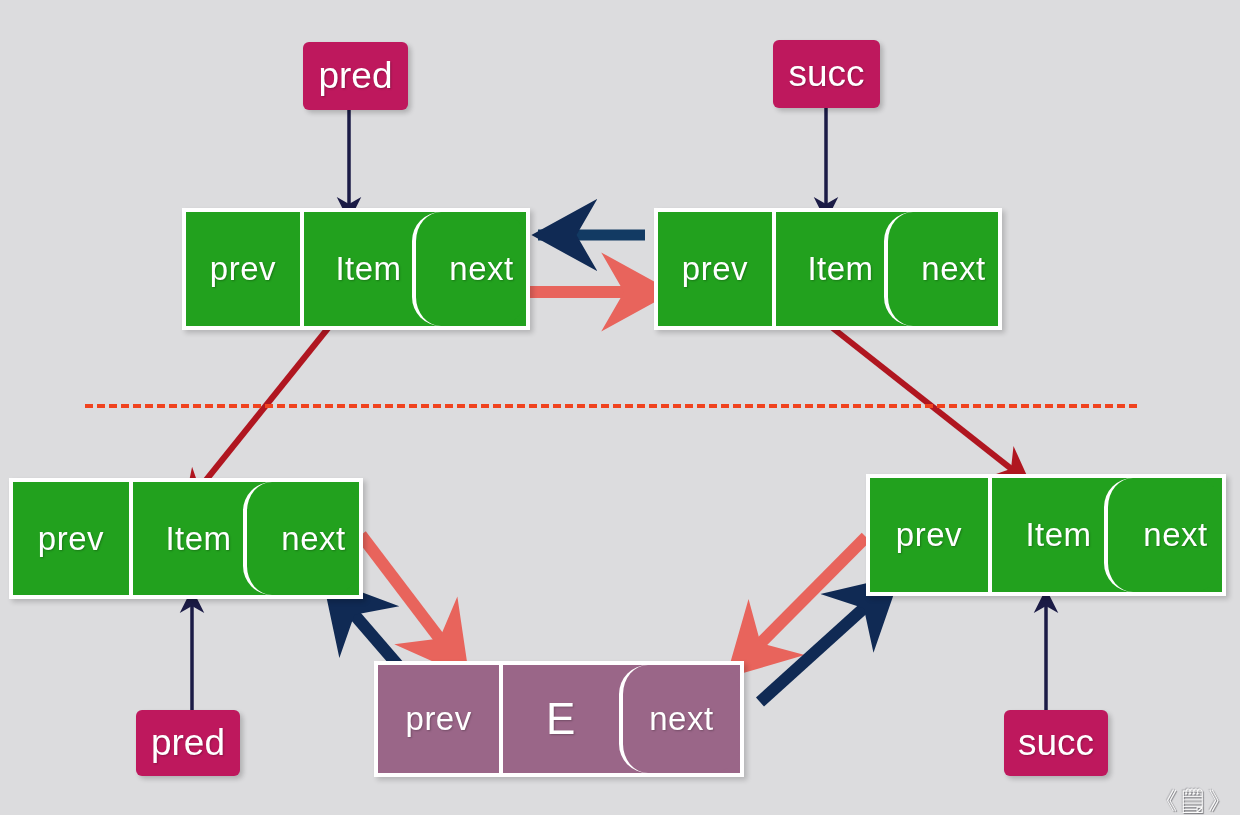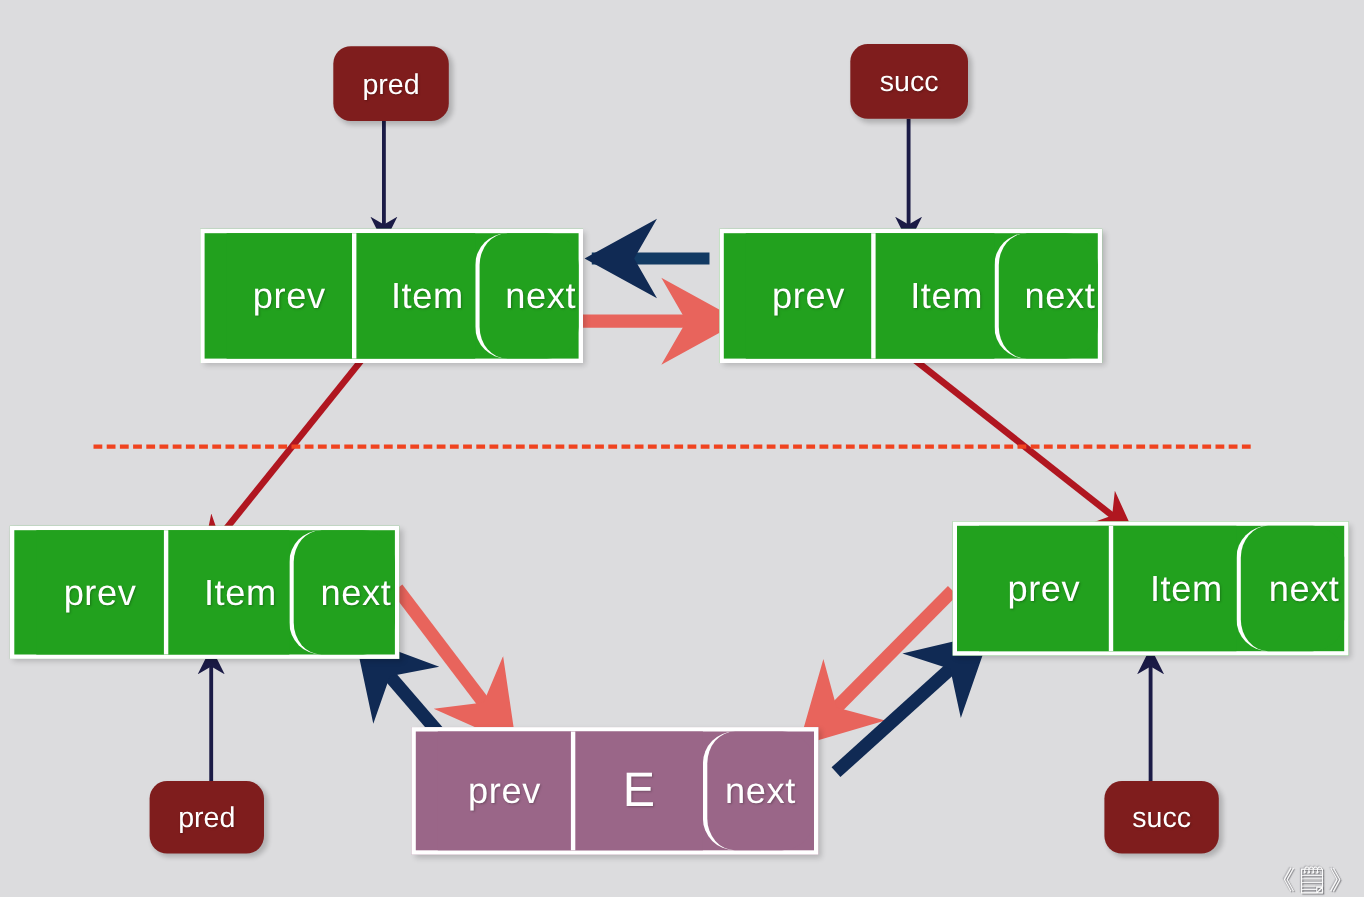--- a/index.html
+++ b/index.html
@@ -45,35 +45,35 @@
     letter-spacing: 0.5px;
     box-sizing: border-box;
     text-shadow: 1px 1px 2px rgba(0,0,0,0.25);
   }
   .node.green { background: #22a11e; }
   .node.green .cell { background: #22a11e; }
   .node.green .cell + .cell { border-left: 4px solid #ffffff; padding-left: 21px; }
   .node.purple { background: #9a6688; }
   .node.purple .cell { background: #9a6688; }
   .node.purple .cell + .cell { border-left: 4px solid #ffffff; }
-  .node .cell.c-prev { flex: 0 0 33.5%; margin-left: 20px; }
+  .node .cell.c-prev { flex: 0 0 33.5%; }
   .node .cell.c-item { flex: 0 0 33%; }
   .node .cell.c-next { flex: 1 1 auto; border-radius: 29px; }
   .node.purple .cell.c-item { font-size: 44px; }
 
   
   .ptr {
     position: absolute;
     display: flex;
     align-items: center;
     justify-content: center;
-    background: #7f1d1d;
+    background: #be185d;
     color: #ffffff;
-    border-radius: 16px;
-    font-size: 26px;
+    border-radius: 6px;
+    font-size: 37px;
     box-shadow: 3px 3px 5px rgba(0,0,0,0.2);
     text-shadow: 1px 1px 2px rgba(0,0,0,0.25);
     z-index: 4;
   }
 
   
   .dashed-sep {
     position: absolute;
     left: 85px;
     top: 404px;

